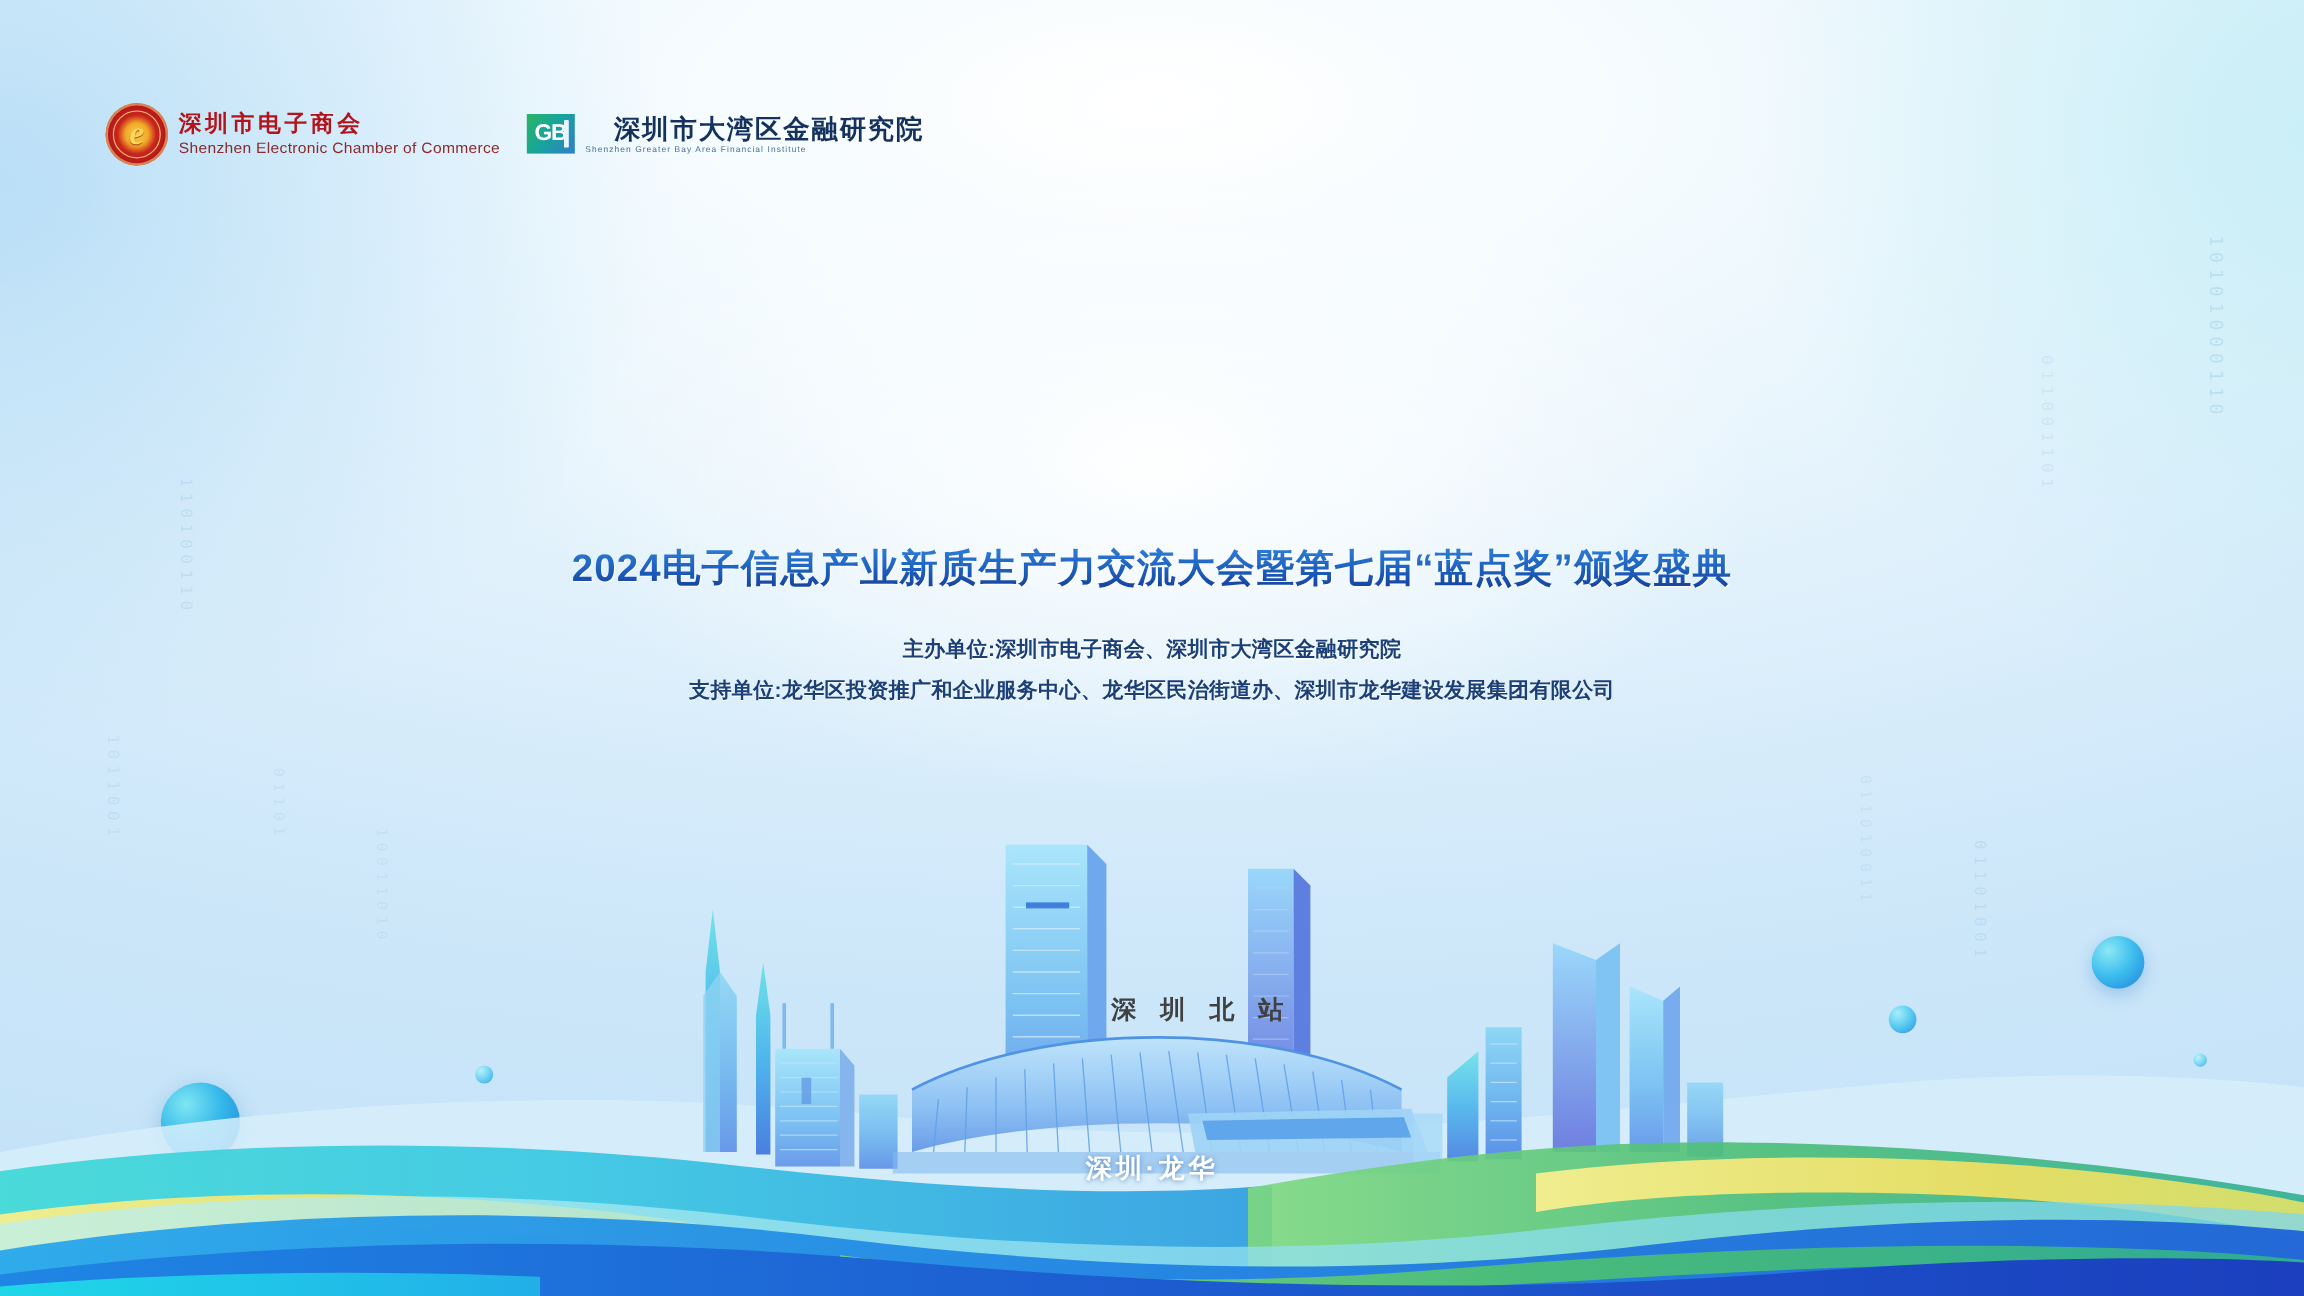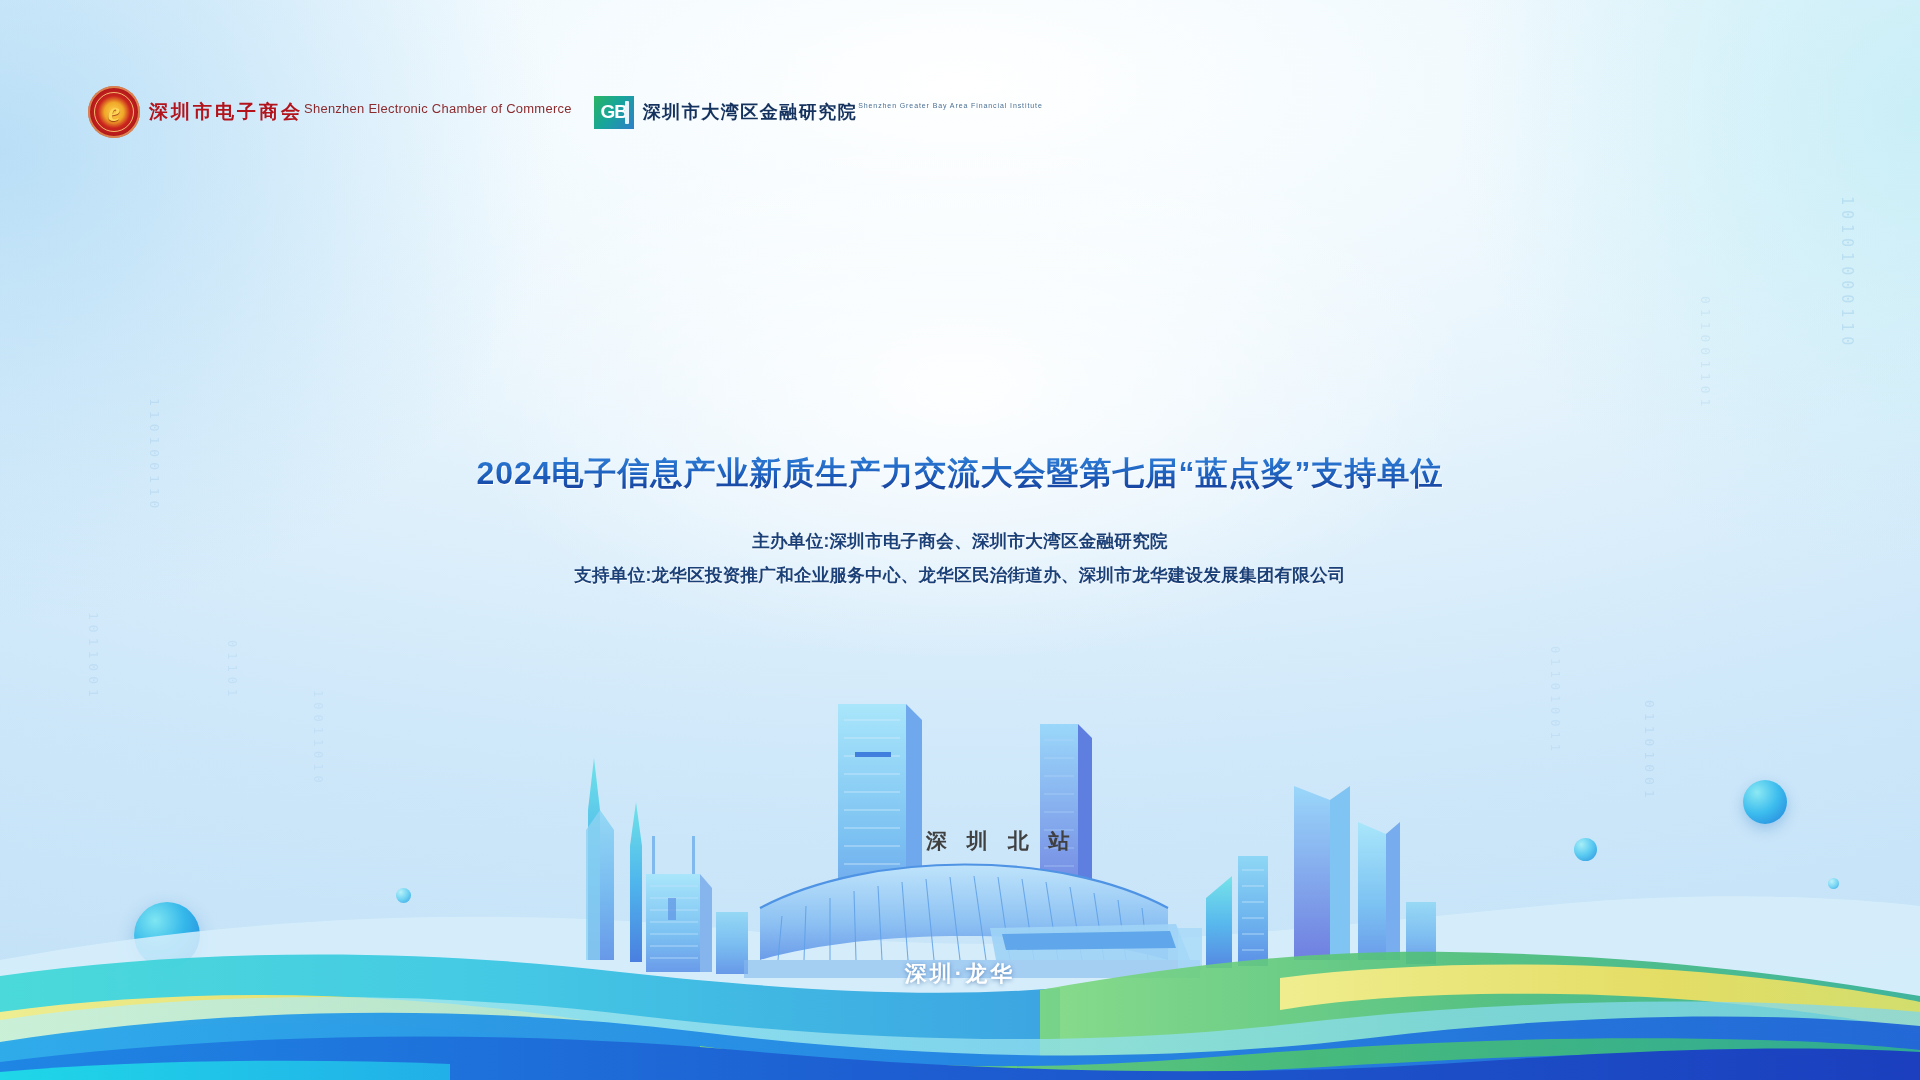--- a/index.html
+++ b/index.html
@@ -72,21 +72,21 @@
     border:1.4px solid rgba(255,222,130,.8);
   }
   .seal-e{
     position:absolute; inset:0; display:flex; align-items:center; justify-content:center;
     font-family:"Liberation Serif","DejaVu Serif",serif;
     font-size:28px; font-weight:700; font-style:italic;
     color:#ffd757; text-shadow:0 1px 1px rgba(120,10,10,.7);
     line-height:1;
   }
 
-  .logo-tx{ display:flex; gap:1px; }
+  .logo-tx{ display:flex; flex-direction:column; gap:1px; }
   .logo-cn{
     font-family:"Liberation Serif","DejaVu Serif",serif;
     font-size:19px; font-weight:700; color:#b3131b; letter-spacing:3px;
     white-space:nowrap; line-height:1.12;
   }
   .logo-en{
     font-size:13px; color:#8b2b2e; letter-spacing:.25px; white-space:nowrap;
     transform:scaleY(.96);
   }
 
@@ -96,22 +96,22 @@
     display:flex;align-items:center;justify-content:center;
     font-size:19px;font-weight:700;color:#fff;letter-spacing:-1px;
     font-family:"Liberation Sans",sans-serif;
   }
   .gbi::after{
     content:""; position:absolute; right:5px; top:5px; bottom:5px; width:4px;
     background:#eaf6ff; border-radius:1px;
   }
   .logo-cn2{
     font-family:"Liberation Sans",sans-serif;
-    font-size:18px; font-weight:700; color:#15325e; letter-spacing:1.5px;
-    white-space:nowrap; line-height:1.15;
+    font-size:22px; font-weight:700; color:#15325e; letter-spacing:1.5px;
+    white-space:nowrap; line-height:1.15;margin-left:24px;
   }
   .logo-en2{
     font-size:7px; color:#4a6f94; letter-spacing:.9px; white-space:nowrap;
   }
 
   
   .title-wrap{
     position:absolute; left:0; right:0; top:236px; text-align:center;
   }
   .main-title{
@@ -425,21 +425,21 @@
       <div class="logo-tx">
         <div class="logo-cn2">深圳市大湾区金融研究院</div>
         <div class="logo-en2">Shenzhen Greater Bay Area Financial Institute</div>
       </div>
     </div>
 
   </div>
 
 
   <div class="subtitle">
-    <span>2024电子信息产业新质生产力交流大会暨第七届“蓝点奖”支持单位</span>
+    <span>2024电子信息产业新质生产力交流大会暨第七届“蓝点奖”颁奖盛典</span>
   </div>
 
   <div class="orgs">
     <div class="org-line">主办单位:深圳市电子商会、深圳市大湾区金融研究院</div>
     <div class="org-line">支持单位:龙华区投资推广和企业服务中心、龙华区民治街道办、深圳市龙华建设发展集团有限公司</div>
   </div>
 
   <div class="station-label">深 圳 北 站</div>
   <div class="place-label">深圳·龙华</div>
 

